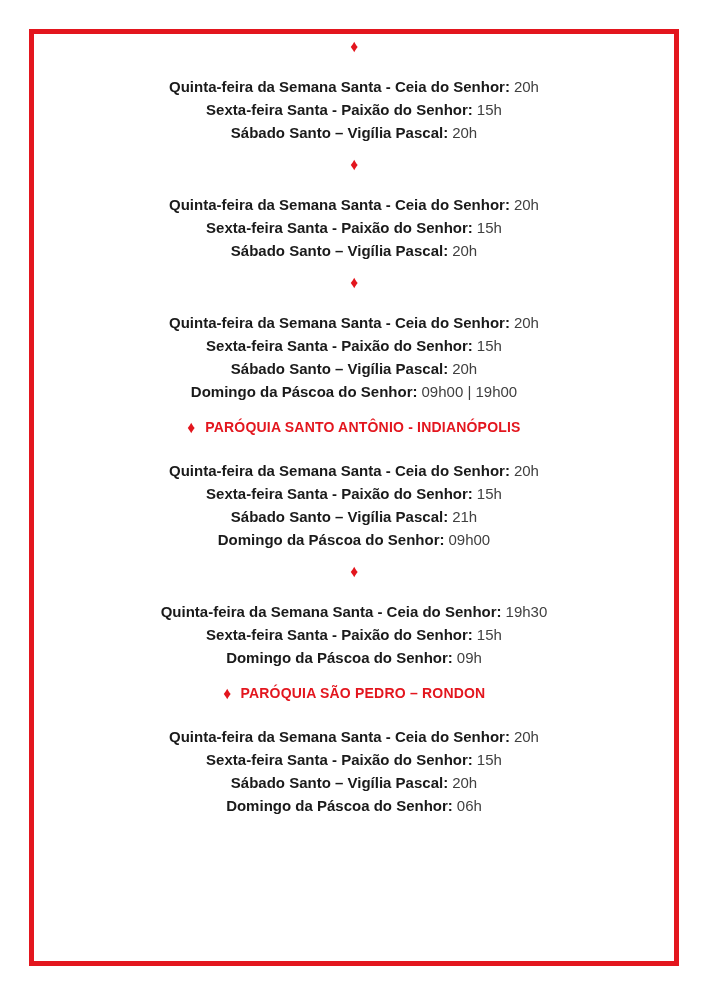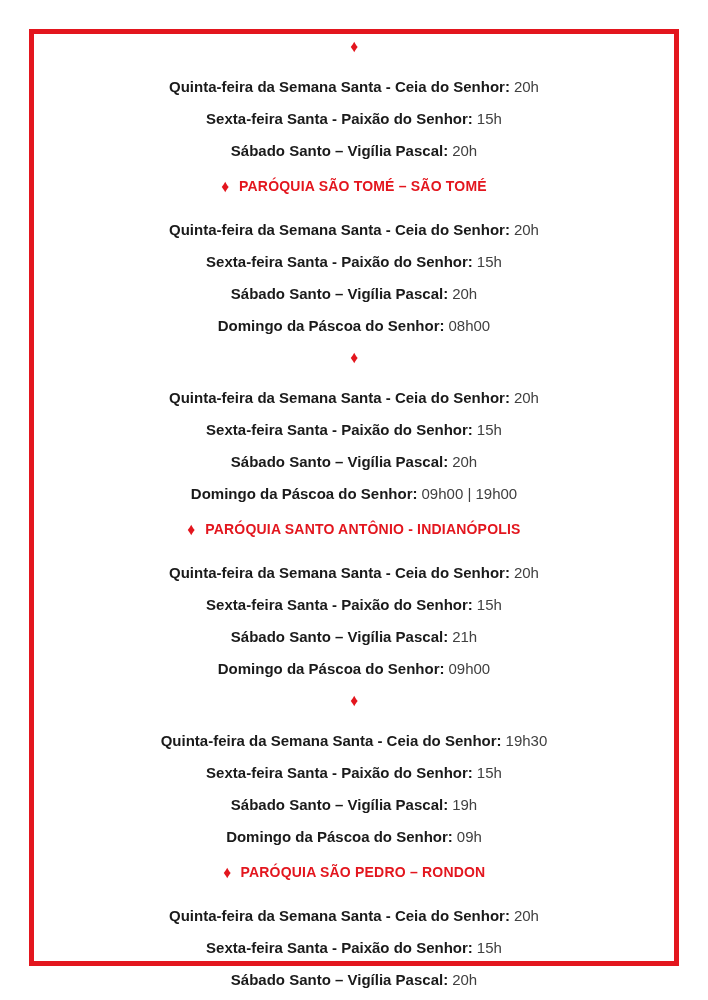--- a/index.html
+++ b/index.html
@@ -43,21 +43,21 @@
     letter-spacing: 0.2px;
     color: #e3161e;
   }
   .diamond {
     font-size: 17px;
     line-height: 1;
     color: #e3161e;
     transform: scaleX(0.92);
   }
   .schedule-line {
-    margin: 9px;
+    margin: 0;
     font-size: 15px;
     line-height: 23px;
     color: #1a1a1a;
   }
   .schedule-label {
     font-weight: bold;
     color: #1a1a1a;
   }
   .schedule-time {
     font-weight: normal;
@@ -79,30 +79,28 @@
 
   <p class="schedule-line"><strong class="schedule-label">Sexta-feira Santa - Paixão do Senhor:</strong><span class="schedule-time">15h</span></p>
 
   <p class="schedule-line"><strong class="schedule-label">Sábado Santo – Vigília Pascal:</strong><span class="schedule-time">20h</span></p>
 </div>
   </section>
 
   <section class="parish-section">
     <h2 class="section-title">
       <span class="diamond">♦</span>
-      <span class="title-text">PARÓQUIA SÃO TOMÉ – SÃO TOMÉ</span>
     </h2>
     <div class="schedule">
   <p class="schedule-line"><strong class="schedule-label">Quinta-feira da Semana Santa - Ceia do Senhor:</strong><span class="schedule-time">20h</span></p>
 
   <p class="schedule-line"><strong class="schedule-label">Sexta-feira Santa - Paixão do Senhor:</strong><span class="schedule-time">15h</span></p>
 
   <p class="schedule-line"><strong class="schedule-label">Sábado Santo – Vigília Pascal:</strong><span class="schedule-time">20h</span></p>
 
-  <p class="schedule-line"><strong class="schedule-label">Domingo da Páscoa do Senhor:</strong><span class="schedule-time">08h00</span></p>
 </div>
   </section>
 
   <section class="parish-section">
     <h2 class="section-title">
       <span class="diamond">♦</span>
     </h2>
     <div class="schedule">
   <p class="schedule-line"><strong class="schedule-label">Quinta-feira da Semana Santa - Ceia do Senhor:</strong><span class="schedule-time">20h</span></p>
 
@@ -132,21 +130,20 @@
 
   <section class="parish-section">
     <h2 class="section-title">
       <span class="diamond">♦</span>
     </h2>
     <div class="schedule">
   <p class="schedule-line"><strong class="schedule-label">Quinta-feira da Semana Santa - Ceia do Senhor:</strong><span class="schedule-time">19h30</span></p>
 
   <p class="schedule-line"><strong class="schedule-label">Sexta-feira Santa - Paixão do Senhor:</strong><span class="schedule-time">15h</span></p>
 
-  <p class="schedule-line"><strong class="schedule-label">Sábado Santo – Vigília Pascal:</strong><span class="schedule-time">19h</span></p>
 
   <p class="schedule-line"><strong class="schedule-label">Domingo da Páscoa do Senhor:</strong><span class="schedule-time">09h</span></p>
 </div>
   </section>
 
   <section class="parish-section">
     <h2 class="section-title">
       <span class="diamond">♦</span>
       <span class="title-text">PARÓQUIA SÃO PEDRO – RONDON</span>
     </h2>

